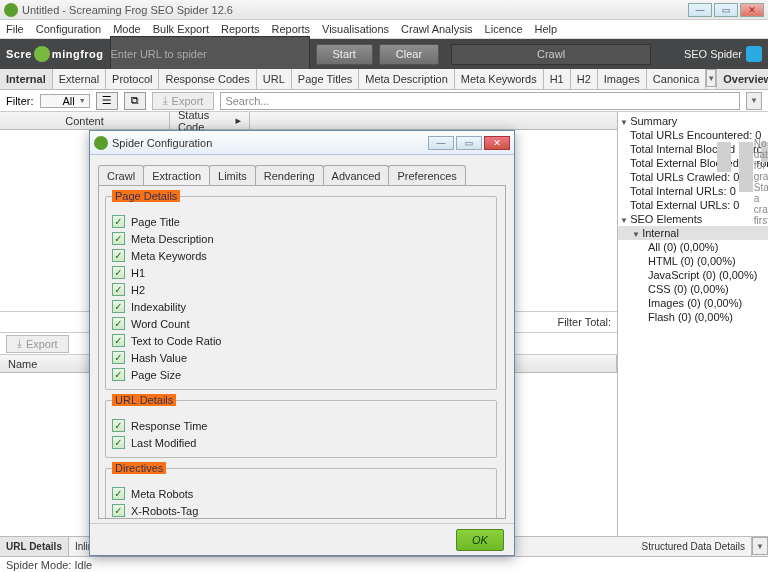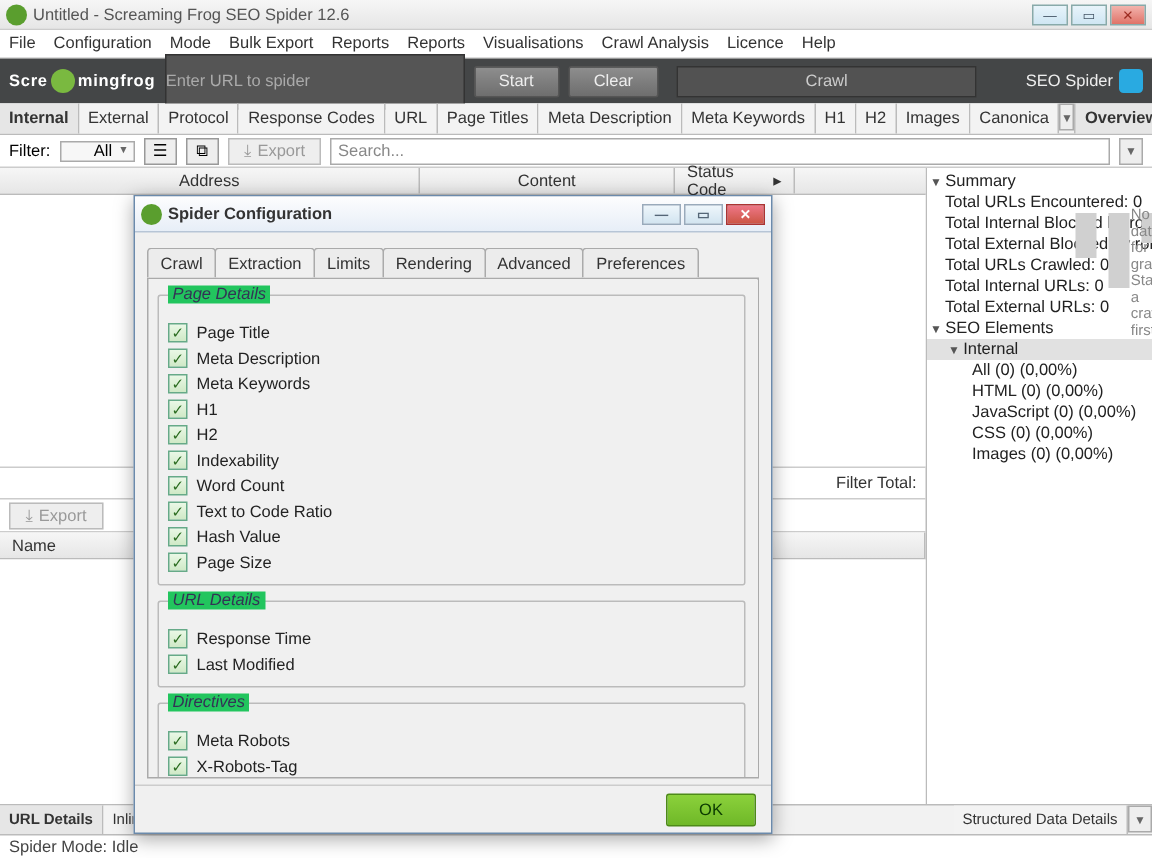--- a/index.html
+++ b/index.html
@@ -45,36 +45,36 @@
 .node.sub2 { padding-left:30px;}
 .node.sel { background:#e1e1e1;}
 .rp-graph { height:120px; border-top:1px solid #a21caf; position:relative; color:#888; display:flex; align-items:flex-end; justify-content:center;}
 .rp-graph .bars{position:absolute; bottom:30px; display:flex; gap:8px;}
 .rp-graph .bars div{width:14px; background:#d0d0d0;}
 .rp-graph .msg{position:absolute; bottom:6px; font-size:10px; color:#888;}
 .bottomtabs { height:20px; display:flex; border-top:1px solid #bbb; background:#f2f2f2;}
 .statusbar { height:16px; border-top:1px solid #bbb; padding:0 6px; color:#444; display:flex; align-items:center;}
 
 .dialog { position:absolute; left:89px; top:130px; width:426px; height:426px; background:#f0f0f0; border:1px solid #6b8aab; box-shadow:0 3px 12px rgba(0,0,0,.35); display:flex; flex-direction:column;}
-.dlg-title { height:24px; background:linear-gradient(#fdfdfe,#e7eef7); display:flex; align-items:center; padding:0 4px; border-bottom:1px solid #b7c5d6;font-weight:bold;}
+.dlg-title { height:24px; background:linear-gradient(#fdfdfe,#e7eef7); display:flex; align-items:center; padding:0 4px; border-bottom:1px solid #b7c5d6;}
 .dlg-title .icon{width:14px;height:14px;border-radius:50%;background:#5a9e2e;margin-right:4px;}
 .dlg-title .t{flex:1;color:#333;}
 .dlg-title .wb{width:26px;height:14px;margin-left:2px;border:1px solid #9ab;background:linear-gradient(#eef6fb,#d2e4f0);display:inline-flex;align-items:center;justify-content:center;font-size:9px;color:#567;}
 .dlg-title .wb.close{background:linear-gradient(#e78,#c54);color:#fff;border-color:#a33;}
 .dlg-body { flex:1; padding:10px 8px 4px; overflow:hidden; position:relative;}
 .dlg-tabs { display:flex; height:20px;}
 .dlg-tabs .dt { padding:0 8px; border:1px solid #aaa; border-bottom:none; background:#ececec; border-radius:3px 3px 0 0; margin-right:-1px; display:flex; align-items:center; color:#333;}
 .dlg-tabs .dt.active{background:#f0f0f0; position:relative; z-index:2;}
 .dlg-pane { border:1px solid #aaa; background:#f0f0f0; height:calc(100% - 20px); overflow-y:auto; padding:6px 8px 6px 6px;}
 .groupbox { border:1px solid #bbb; border-radius:2px; margin:4px 0 10px; padding:4px 6px 6px; position:relative;}
-.groupbox .legend { position:relative; top:-11px; background:#22c55e; padding:0 3px; color:#335; display:inline-block;font-style:italic;}
+.groupbox .legend { position:relative; top:-11px; background:#f97316; padding:0 3px; color:#335; display:inline-block;}
 .chk { display:flex; align-items:center; gap:6px; padding:2px 0; color:#222;}
 .chk .box { width:13px;height:13px;border:1px solid #6a8; background:linear-gradient(#eaf8e6,#cfe9c6); display:inline-flex; align-items:center; justify-content:center; color:#2a6b1f; font-size:10px;}
 .dlg-foot{height:32px;display:flex;align-items:center;justify-content:flex-end;padding:0 10px;border-top:1px solid #ccc;}
-.okbtn{width:60px;height:22px;background:linear-gradient(#8bd13b,#6fb828);border:1px solid #4d8a18;color:#0b3b00;border-radius:2px;display:inline-flex;align-items:center;justify-content:center;}
+.okbtn{width:48px;height:22px;background:linear-gradient(#8bd13b,#6fb828);border:1px solid #4d8a18;color:#0b3b00;border-radius:2px;display:inline-flex;align-items:center;justify-content:center;font-style:italic;}
 .filter-total{margin-left:auto;color:#333;}
 .disabled-export{border:1px solid #bbb;background:#eee;color:#999;height:18px;padding:0 10px;display:inline-flex;align-items:center;gap:4px;}
 .dropdown{margin-left:auto;width:16px;height:18px;border:1px solid #aaa;background:#eee;display:inline-flex;align-items:center;justify-content:center;font-size:8px;color:#666;}
 .gh.addr{width:280px;justify-content:center;}
 .gh.cont{width:170px;justify-content:center;}
 .gh.stat{width:80px;}
 </style>
 </head>
 <body>
 
@@ -143,21 +143,20 @@
       <span>⤓</span>
       <span>Export</span>
     </span>
   <span class="searchbox">Search...</span>
   <span class="dropdown">▼</span>
 </div>
 
 <div class="content">
   <div class="main">
     <div class="grid-head">
-      <div class="gh addr">Address</div>
       <div class="gh cont">Content</div>
       <div class="gh stat"><span>Status Code</span>&nbsp;▸</div>
     </div>
     <div class="grid-body"></div>
     <div class="midbar">
       <span class="filter-total">Filter Total:</span>
     </div>
     <div class="midbar" style="border-top:none;">
       <span class="disabled-export">
           <span>⤓</span>
@@ -181,20 +180,21 @@
       <div class="node">Total URLs Crawled: 0</div>
       <div class="node">Total Internal URLs: 0</div>
       <div class="node">Total External URLs: 0</div>
       <div class="node h">SEO Elements</div>
       <div class="node h sel" style="padding-left:14px">Internal</div>
       <div class="node sub2">All (0) (0,00%)</div>
       <div class="node sub2">HTML (0) (0,00%)</div>
       <div class="node sub2">JavaScript (0) (0,00%)</div>
       <div class="node sub2">CSS (0) (0,00%)</div>
       <div class="node sub2">Images (0) (0,00%)</div>
+      <div class="node sub2">Flash (0) (0,00%)</div>
     </div>
     <div class="rp-graph">
       <div class="bars">
         <div style="height:30px"></div>
           <div style="height:50px"></div>
           <div style="height:20px"></div>
           <div style="height:60px"></div>
           <div style="height:45px"></div>
       </div>
       <div class="msg">No data for graph. Start a crawl first.</div>

